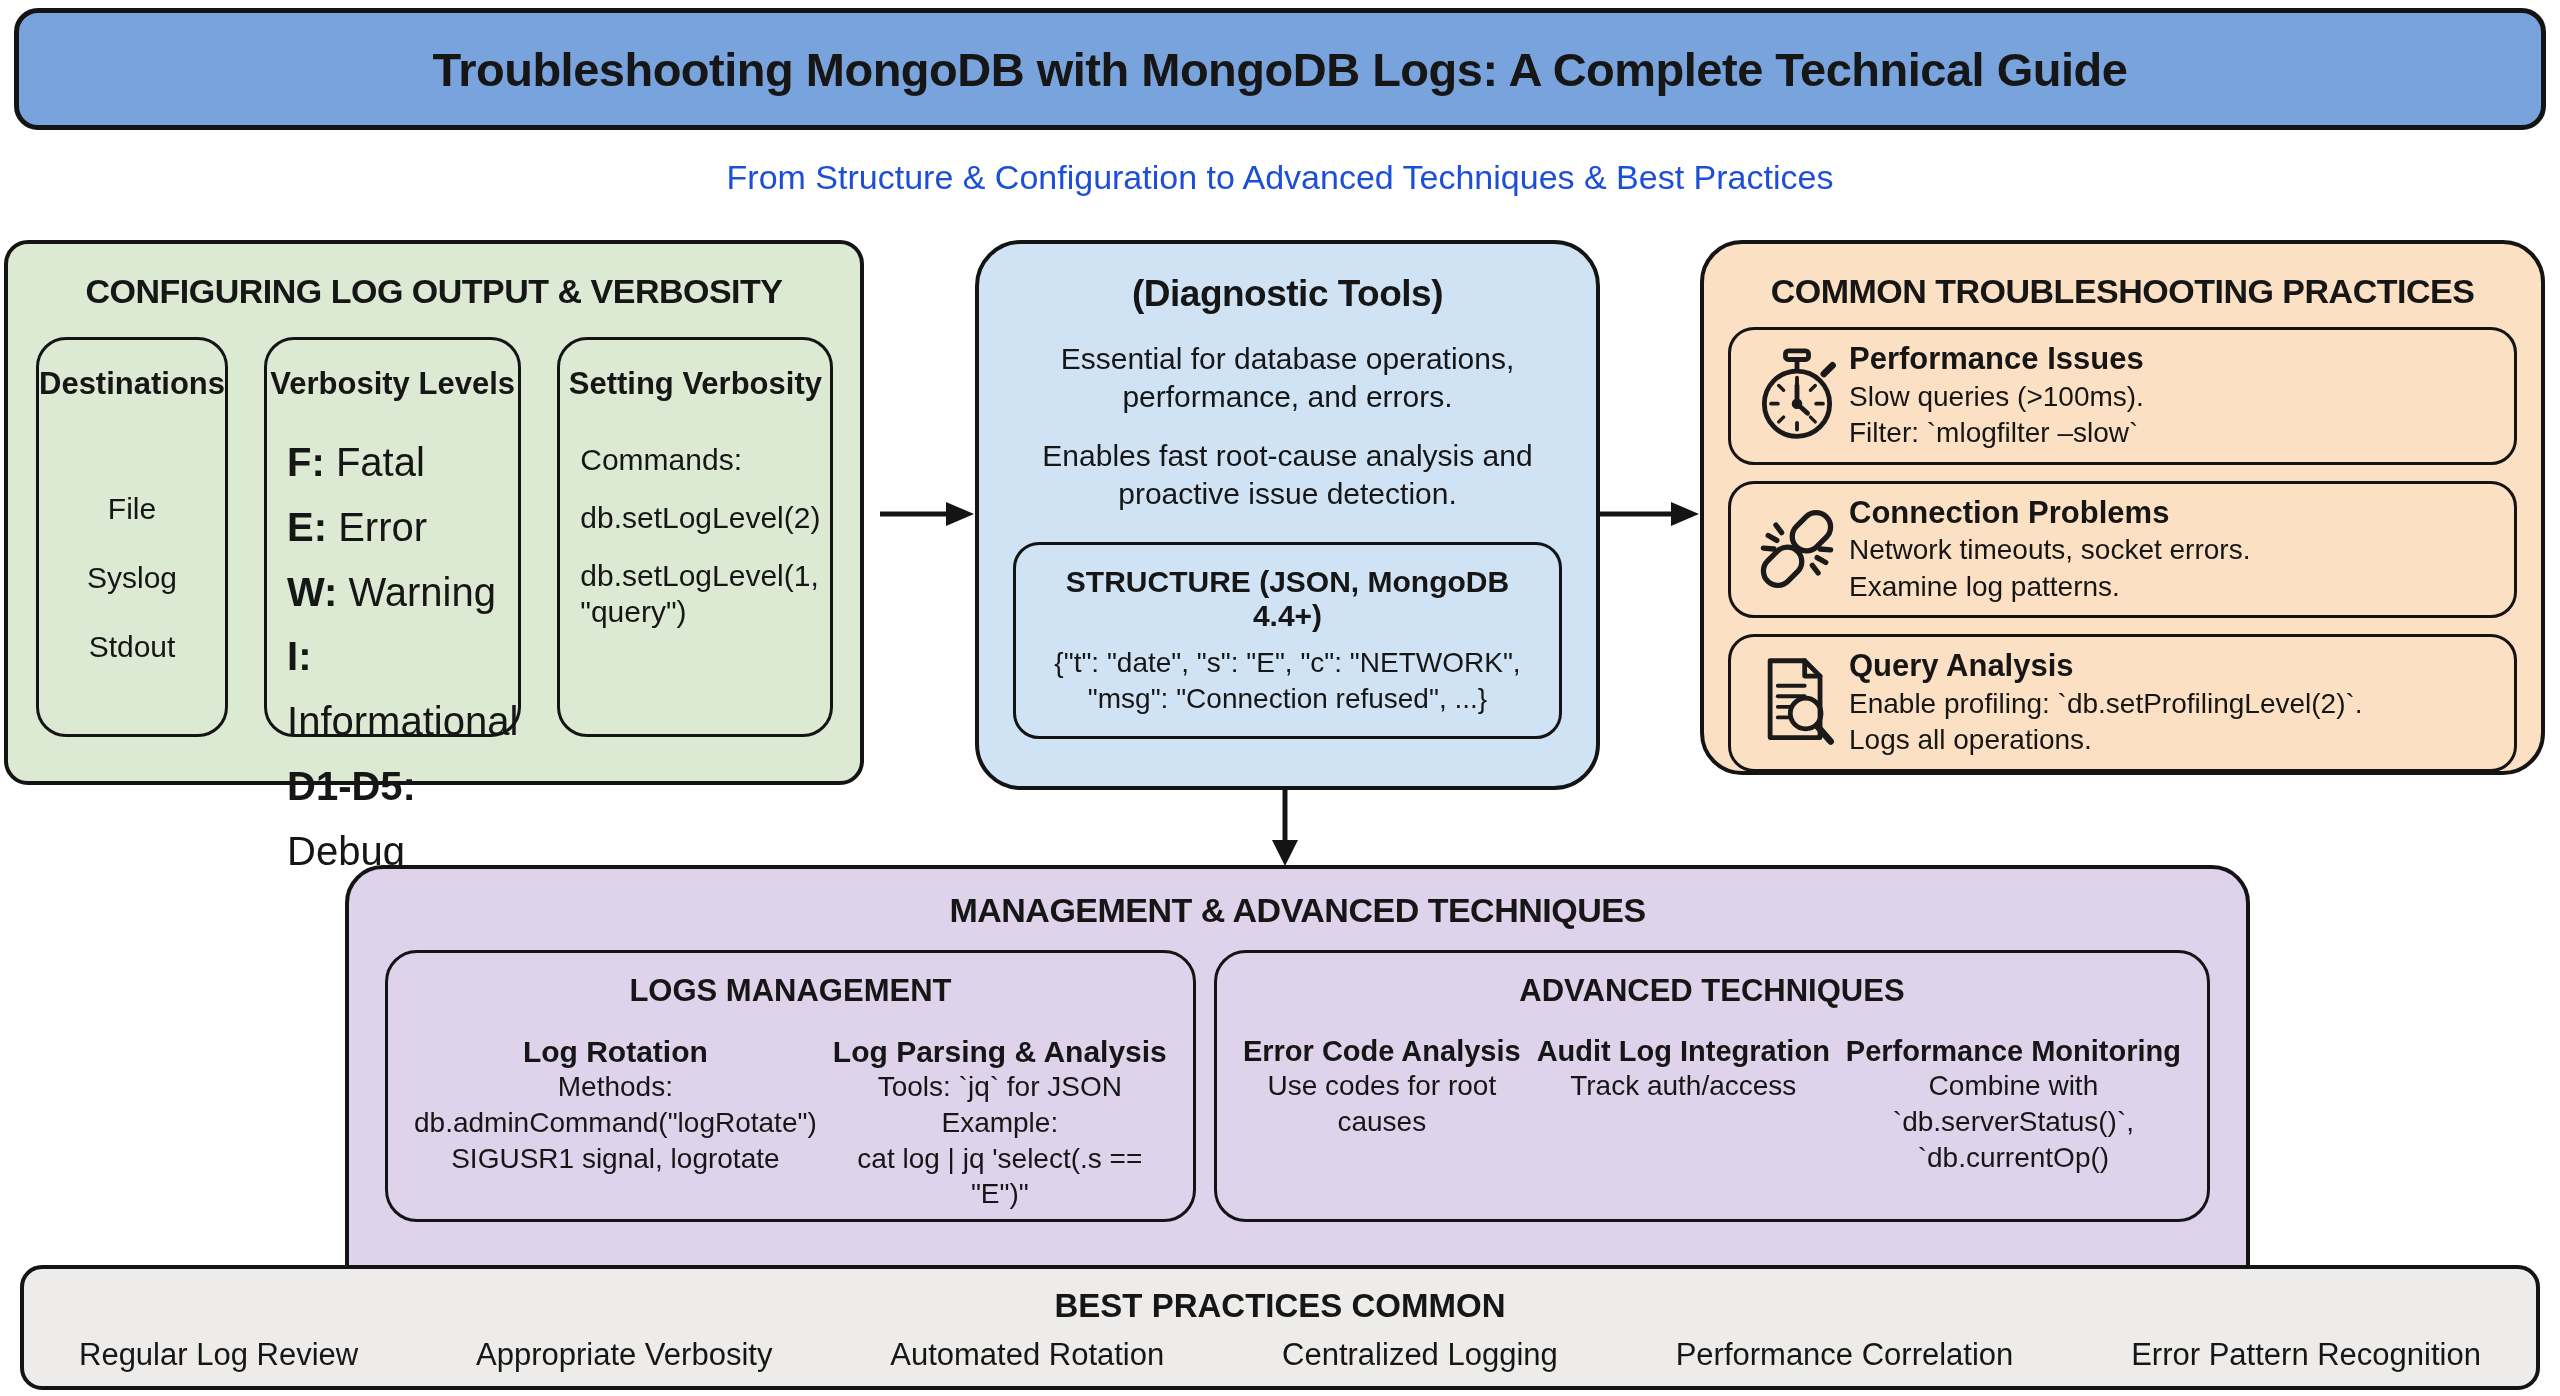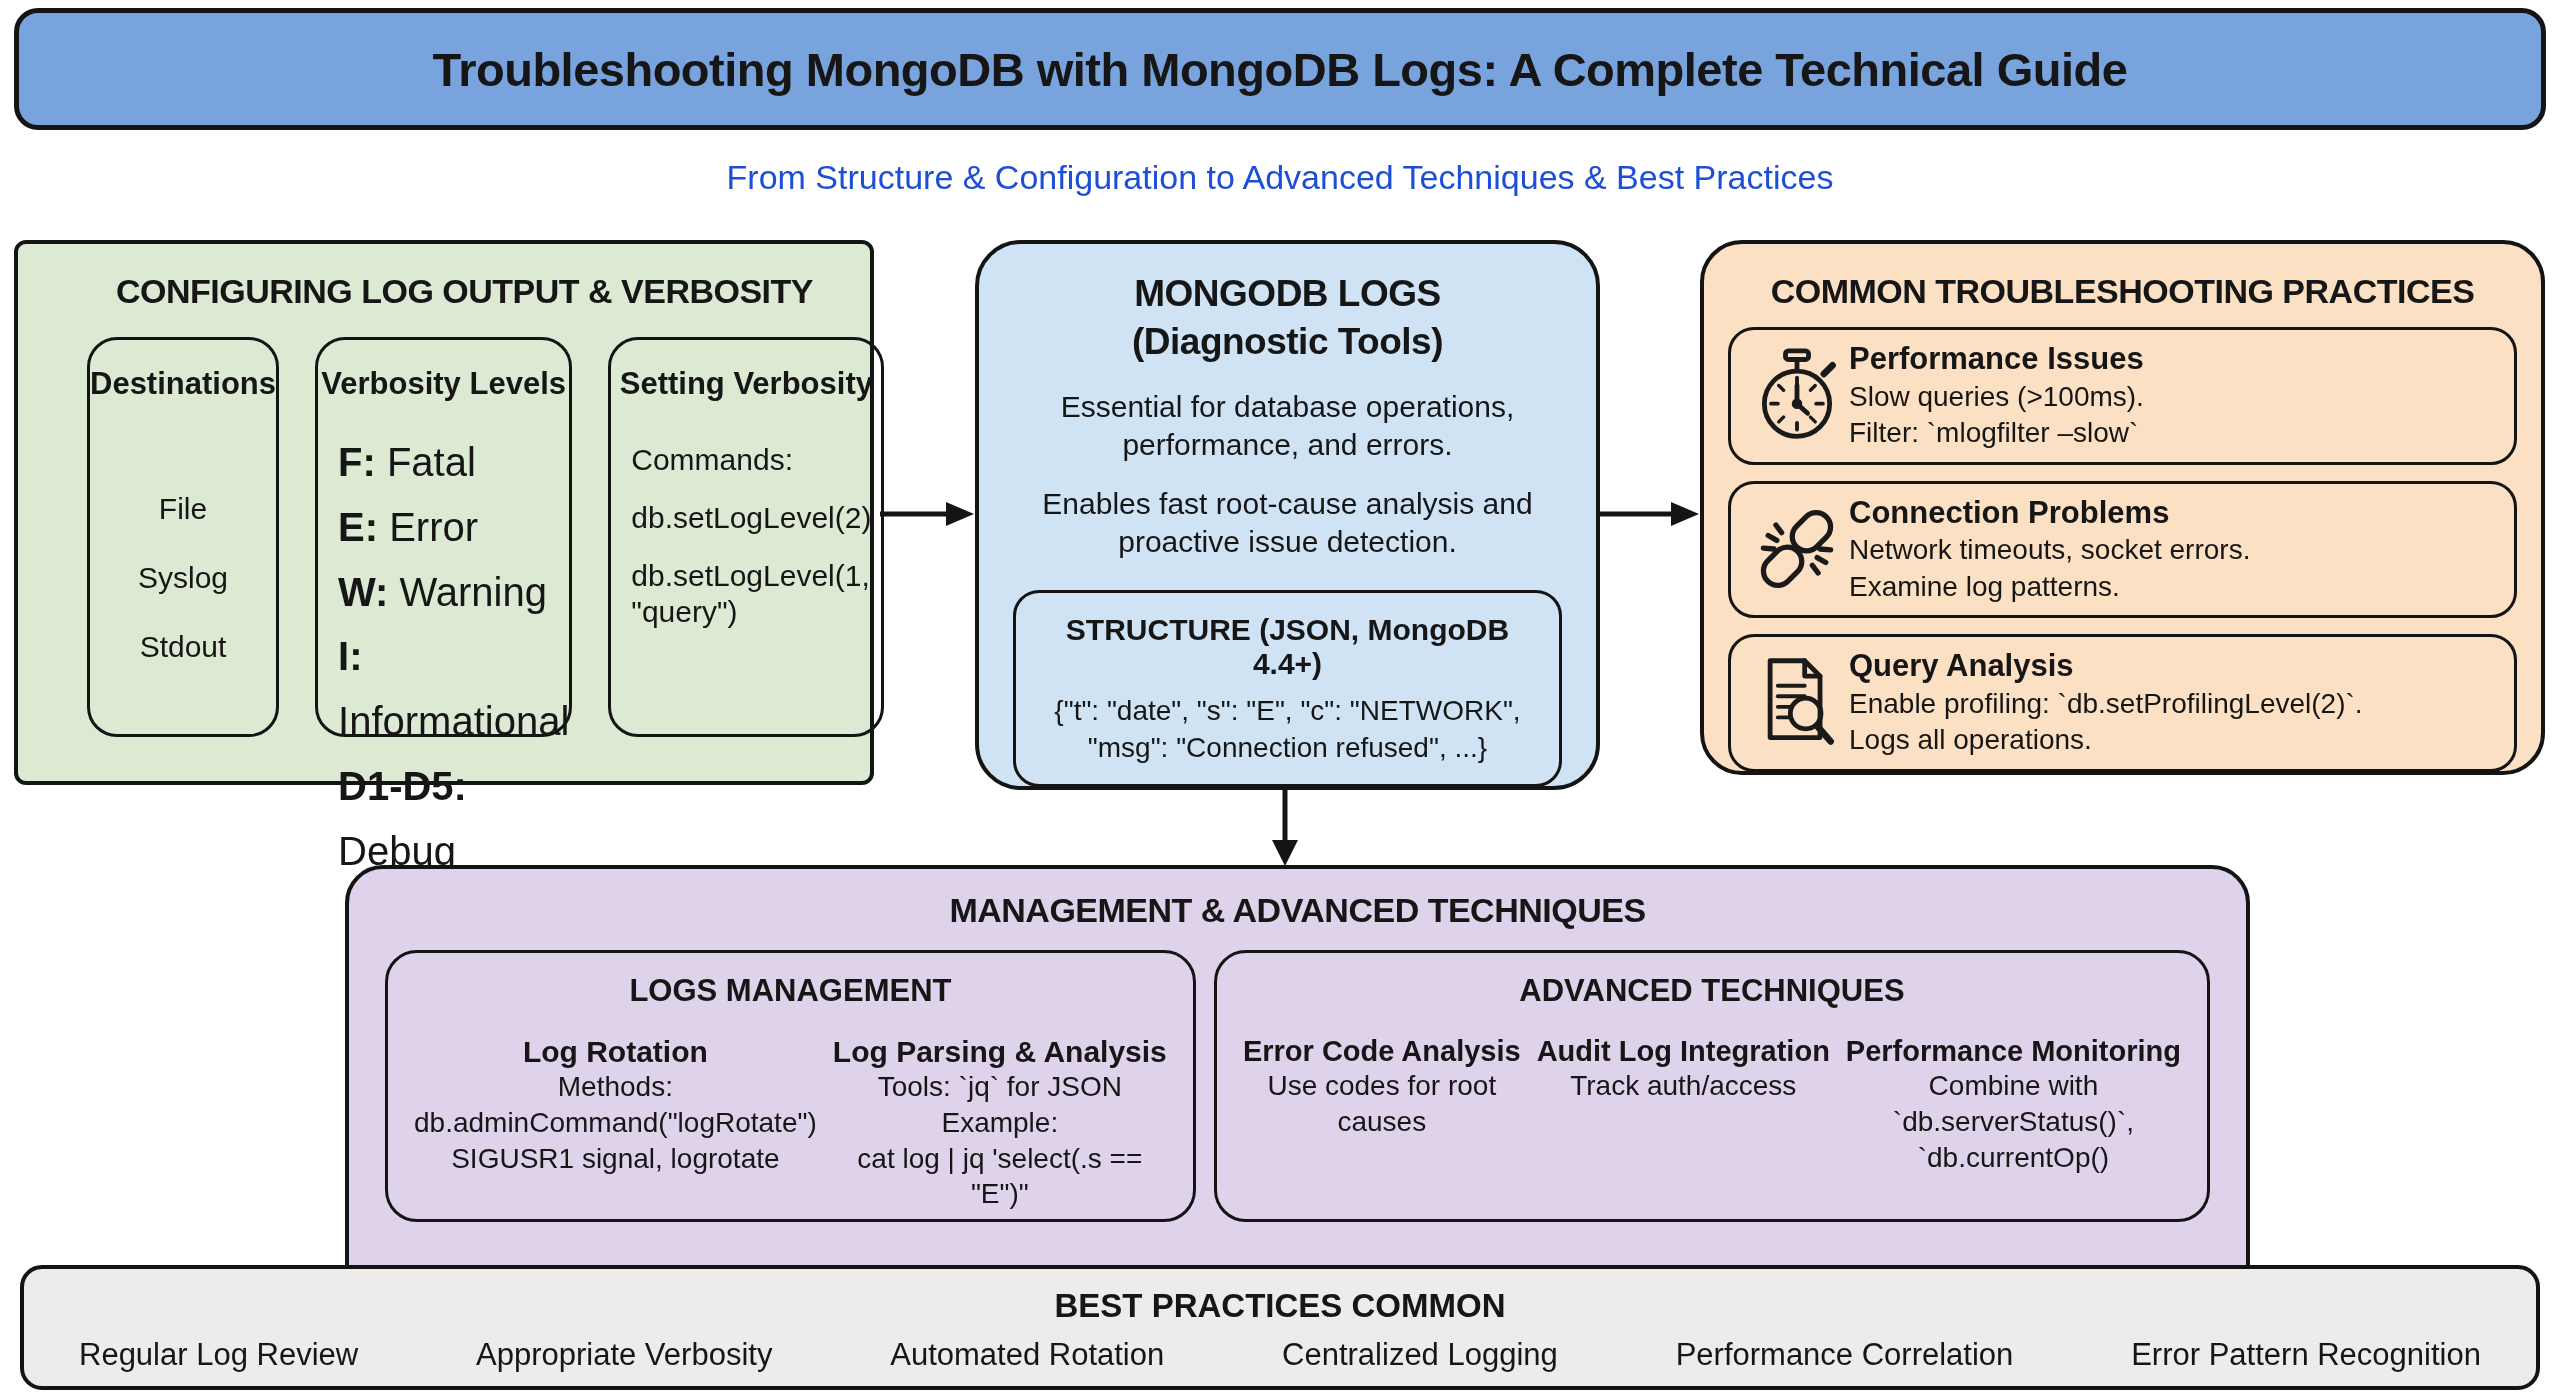--- a/index.html
+++ b/index.html
@@ -14,21 +14,21 @@
     position:absolute;left:14px;top:8px;width:2532px;height:122px;
     background:var(--c-titleblue);border:5px solid var(--c-line);border-radius:24px;
     display:flex;align-items:center;justify-content:center;
   }
   .title-text{font-size:47px;font-weight:bold;letter-spacing:-0.5px;}
   .subtitle{
     position:absolute;left:0;top:158px;width:100%;text-align:center;
     font-size:34px;color:#1d4ed8;
   }
   .box{position:absolute;border:4px solid var(--c-line);}
-  .box-green{left:14px;top:240px;width:860px;height:545px;background:var(--c-green);border-radius:12px;padding-left:41px;}
+  .box-green{left:4px;top:240px;width:860px;height:545px;background:var(--c-green);border-radius:24px;}
   .box-blue{left:975px;top:240px;width:625px;height:550px;background:var(--c-blue);border-radius:46px;}
   .box-orange{left:1700px;top:240px;width:845px;height:535px;background:var(--c-orange);border-radius:42px;}
   .box-purple{left:345px;top:865px;width:1905px;height:487px;background:var(--c-purple);border-radius:38px;}
   .gray-bar{left:20px;top:1265px;width:2520px;height:125px;background:var(--c-gray);border-radius:22px;}
   .sec-title{font-weight:bold;text-align:center;font-size:34px;margin:0;padding-top:28px;letter-spacing:-0.5px;}
   
   .green-cols{display:flex;gap:36px;padding:26px 28px 0 28px;}
   .sub-box{border:3.5px solid var(--c-line);border-radius:30px;height:400px;padding-top:26px;}
   .sub-box h3{margin:0;text-align:center;font-size:31px;font-weight:bold;}
   .sb-dest{flex:0.82;}
@@ -119,21 +119,20 @@
     </div>
   </section>
 
   <svg class="arrow" style="left:880px;top:494px;" width="96" height="40">
     <line x1="0" y1="20" x2="68" y2="20" stroke="#141414" stroke-width="5"></line>
     <polygon points="66,8 94,20 66,32" fill="#141414"></polygon>
   </svg>
 
   <section class="box box-blue">
     <div class="blue-title">
-      <div>MONGODB LOGS</div>
       <div>(Diagnostic Tools)</div>
     </div>
     <div class="blue-para">Essential for database operations, performance, and errors.</div>
     <div class="blue-para">Enables fast root-cause analysis and proactive issue detection.</div>
     <div class="structure-box">
       <div class="structure-title">STRUCTURE (JSON, MongoDB 4.4+)</div>
       <div class="structure-code">{"t": "date", "s": "E", "c": "NETWORK", "msg": "Connection refused", ...}</div>
     </div>
   </section>
 

